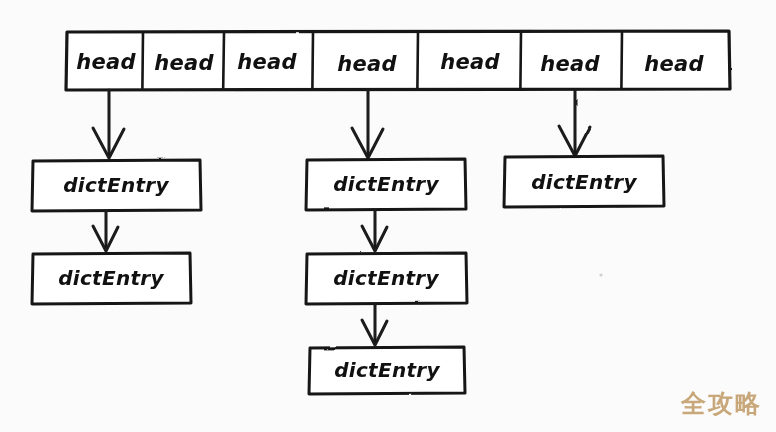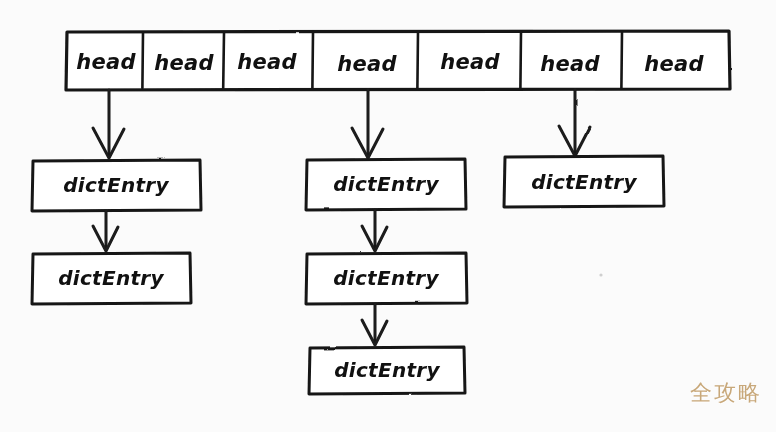--- a/index.html
+++ b/index.html
@@ -34,24 +34,24 @@
     font-style: italic;
     font-weight: 600;
     text-anchor: middle;
     dominant-baseline: middle;
   }
   .cell-text { font-size: 21px; letter-spacing: 0.3px; }
   .node-text { font-size: 20px; letter-spacing: 0.3px; }
   .watermark {
     position: absolute;
     right: 14px;
-    bottom: 24px;
+    bottom: 12px;
     font-family: "DejaVu Sans", sans-serif;
-    font-size: 22px;
-    font-weight: 400;
+    font-size: 25px;
+    font-weight: 700;
     color: #c8a87a;
     letter-spacing: 2px;
     text-shadow: 0 1px 0 rgba(255,255,255,0.85);
     user-select: none;
   }
 </style>
 </head>
 <body>
 
 <div id="canvas-root">

